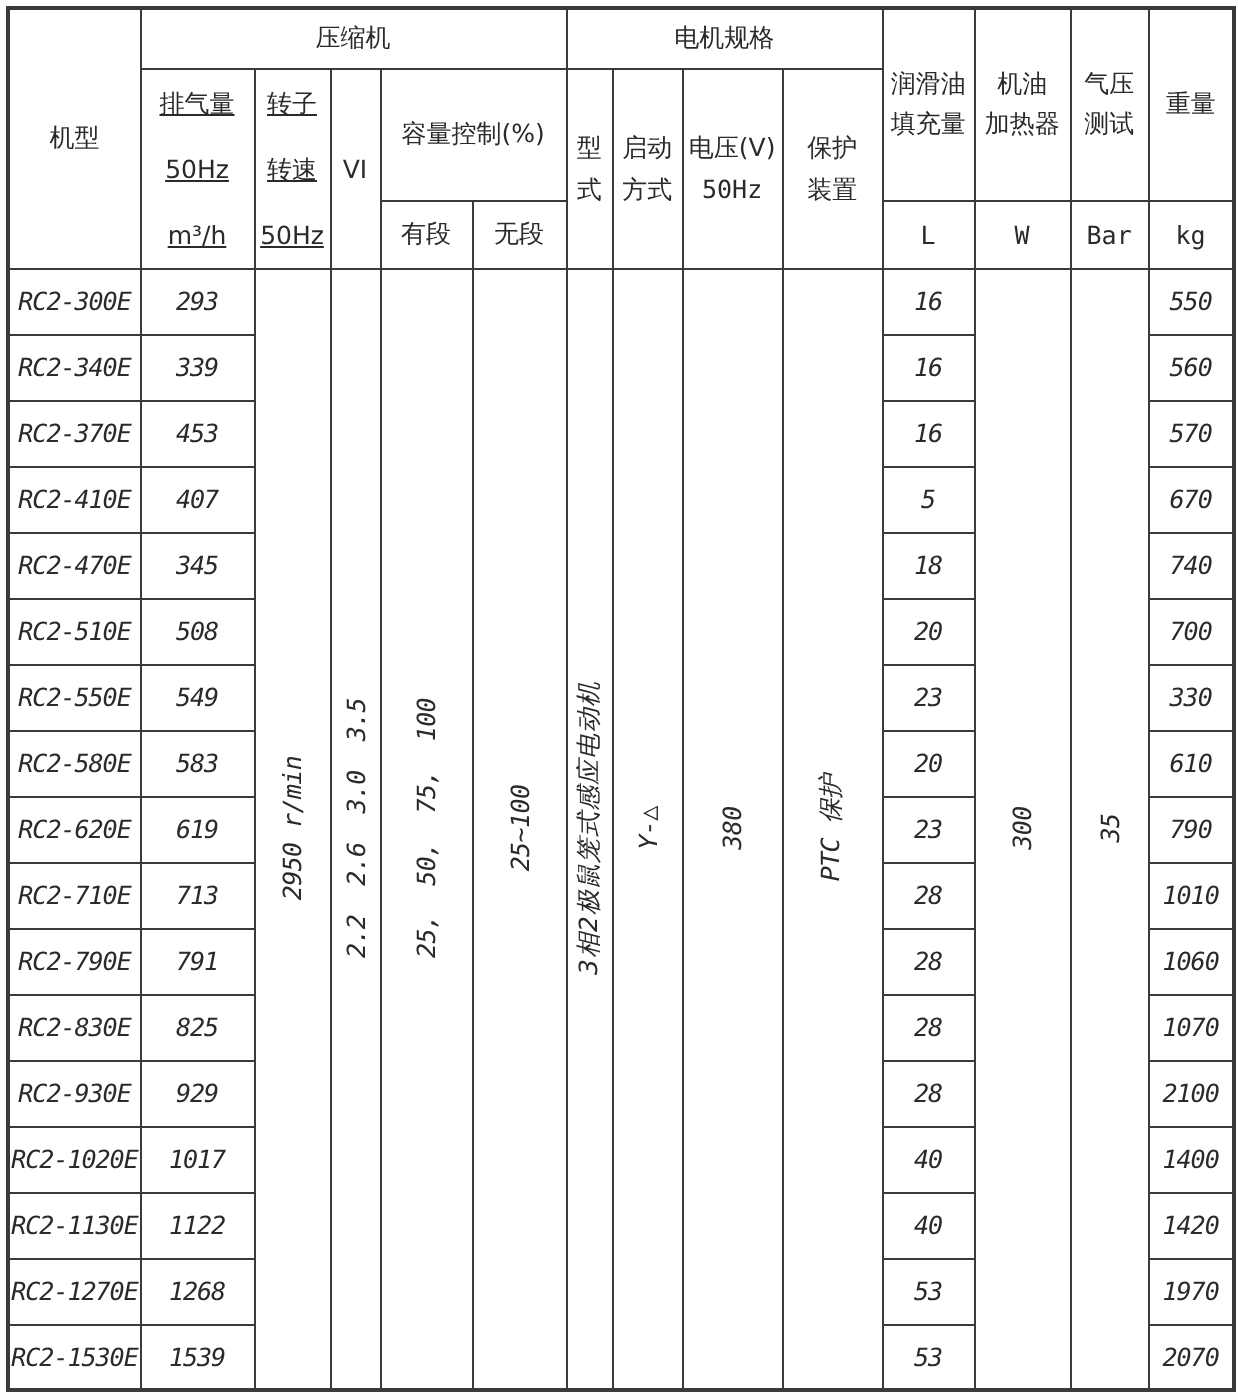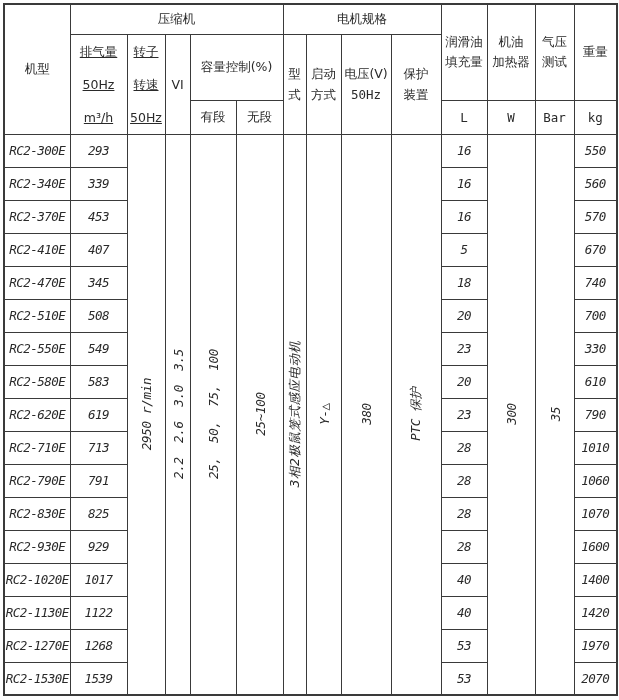--- a/index.html
+++ b/index.html
@@ -226,21 +226,21 @@
         <tr>
           <td class="model">RC2-830E</td>
           <td class="num">825</td>
           <td class="num">28</td>
           <td class="num">1070</td>
         </tr>
         <tr>
           <td class="model">RC2-930E</td>
           <td class="num">929</td>
           <td class="num">28</td>
-          <td class="num">1600</td>
+          <td class="num">2100</td>
         </tr>
         <tr>
           <td class="model">RC2-1020E</td>
           <td class="num">1017</td>
           <td class="num">40</td>
           <td class="num">1400</td>
         </tr>
         <tr>
           <td class="model">RC2-1130E</td>
           <td class="num">1122</td>

